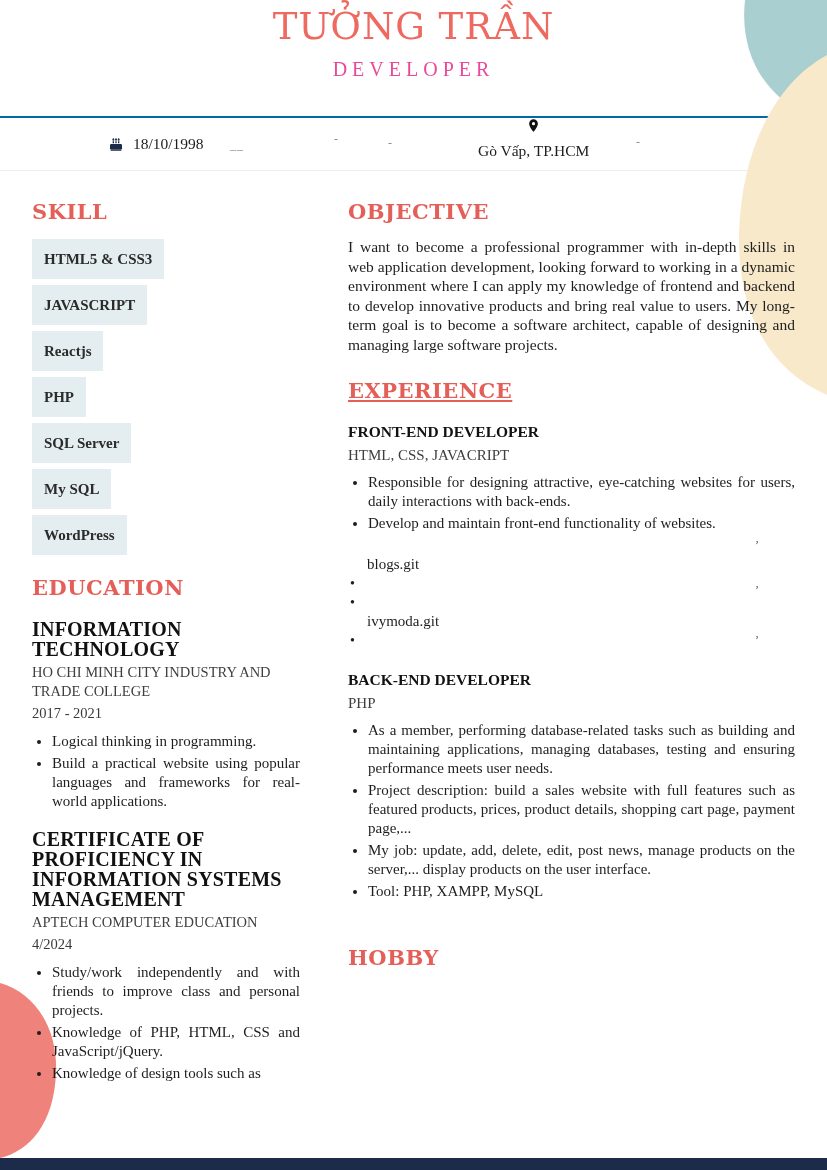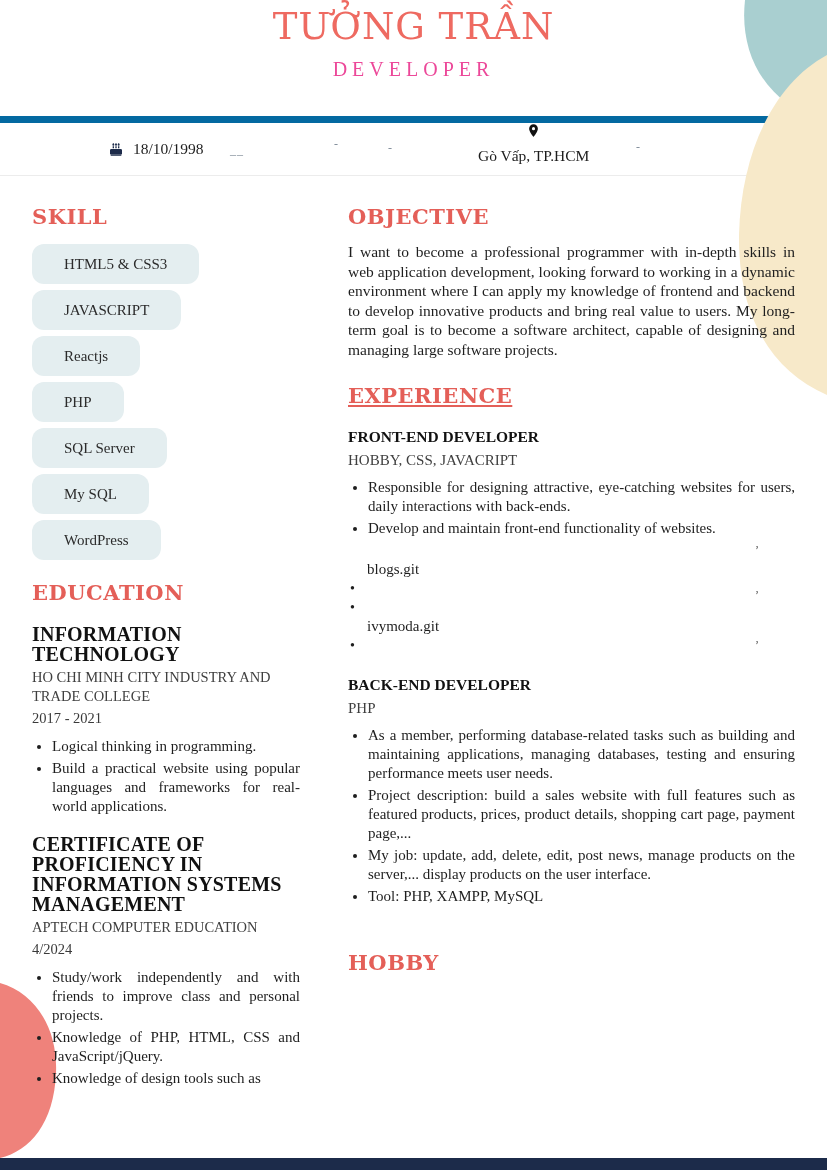--- a/index.html
+++ b/index.html
@@ -18,21 +18,21 @@
     margin:0; font-family:"DejaVu Serif", serif; font-weight:500;
     font-size:37px; line-height:46px; color:#ee6a61; letter-spacing:1px;
   }
   .role {
     margin-top:6px; font-size:20px; line-height:26px;
     letter-spacing:5px; color:#ec4899;
   }
 
   .contact-band {
     position:relative; margin-top:34px; height:52px;
-    border-top:7px solid #0369a1; border-bottom:1px solid #ececec;
+    border-top:2px solid #0369a1; border-bottom:1px solid #ececec;
     font-size:15.5px; color:#1d1d1d;
   }
   .contact-item { position:absolute; top:0; height:100%; display:flex; align-items:center; gap:9px; }
   .contact-item.bday { left:108px; }
   .contact-item.loc  { left:478px;flex-direction:column; }
   .contact-item svg { display:block; }
   .marks { position:absolute; inset:0; }
   .marks span { position:absolute; color:#7f8b98; font-size:12px; }
   .marks span:nth-of-type(1) { left:230px; top:20px; letter-spacing:1px; }
   .marks span:nth-of-type(2) { left:334px; top:14px; }
@@ -44,22 +44,22 @@
   .col-right { flex:1; margin-left:48px; }
 
   .section {
     margin:0; font-family:"DejaVu Serif", serif; font-weight:700;
     font-size:21px; line-height:26px; color:#e45f58; letter-spacing:0.5px;
   }
 
   
   .pills { margin-top:14px; }
   .pill {
-    background:#e4eef0; border-radius:12px; padding:11px 32px; margin-bottom:6px;
-    width:fit-content; font-size:15px; color:#2b2b2b; line-height:18px;
+    background:#e4eef0; border-radius:0; padding:11px 12px; margin-bottom:6px;
+    width:fit-content; font-size:15px; color:#2b2b2b; line-height:18px;font-weight:bold;
   }
 
   
   .section.edu { margin-top:20px; }
   .entry h3 { margin:18px 0 4px; font-size:20px; line-height:20px; color:#111; letter-spacing:0.2px; }
   .entry .muted  { color:#3f3f3f; font-size:14.5px; line-height:19px; }
   .entry .period { margin-top:4px; color:#3a3a3a; font-size:14.5px; }
   ul.bullets { margin:10px 0 0; padding-left:20px; }
   ul.bullets li { font-size:15px; line-height:19px; margin-bottom:3px; text-align:justify; color:#1e1e1e; }
 
@@ -169,21 +169,21 @@
     </aside>
 
     <main class="col-right">
       <h2 class="section">OBJECTIVE</h2>
       <p class="objective">I want to become a professional programmer with in-depth skills in web application development, looking forward to working in a dynamic environment where I can apply my knowledge of frontend and backend to develop innovative products and bring real value to users. My long-term goal is to become a software architect, capable of designing and managing large software projects.</p>
 
       <h2 class="section exp">EXPERIENCE</h2>
 
       <div class="job">
         <h3>FRONT-END DEVELOPER</h3>
-        <div class="sub">HOBBY, CSS, JAVACRIPT</div>
+        <div class="sub">HTML, CSS, JAVACRIPT</div>
         <ul class="bullets">
 
         <li>Responsible for designing attractive, eye-catching websites for users, daily interactions with back-ends.</li>
             <li>Develop and maintain front-end functionality of websites.</li>
           </ul>
         <div class="ghosts">
 
             <div class="ghost-line">
               <span class="ghost-bullet"></span>
               <span class="ghost-text"></span>

